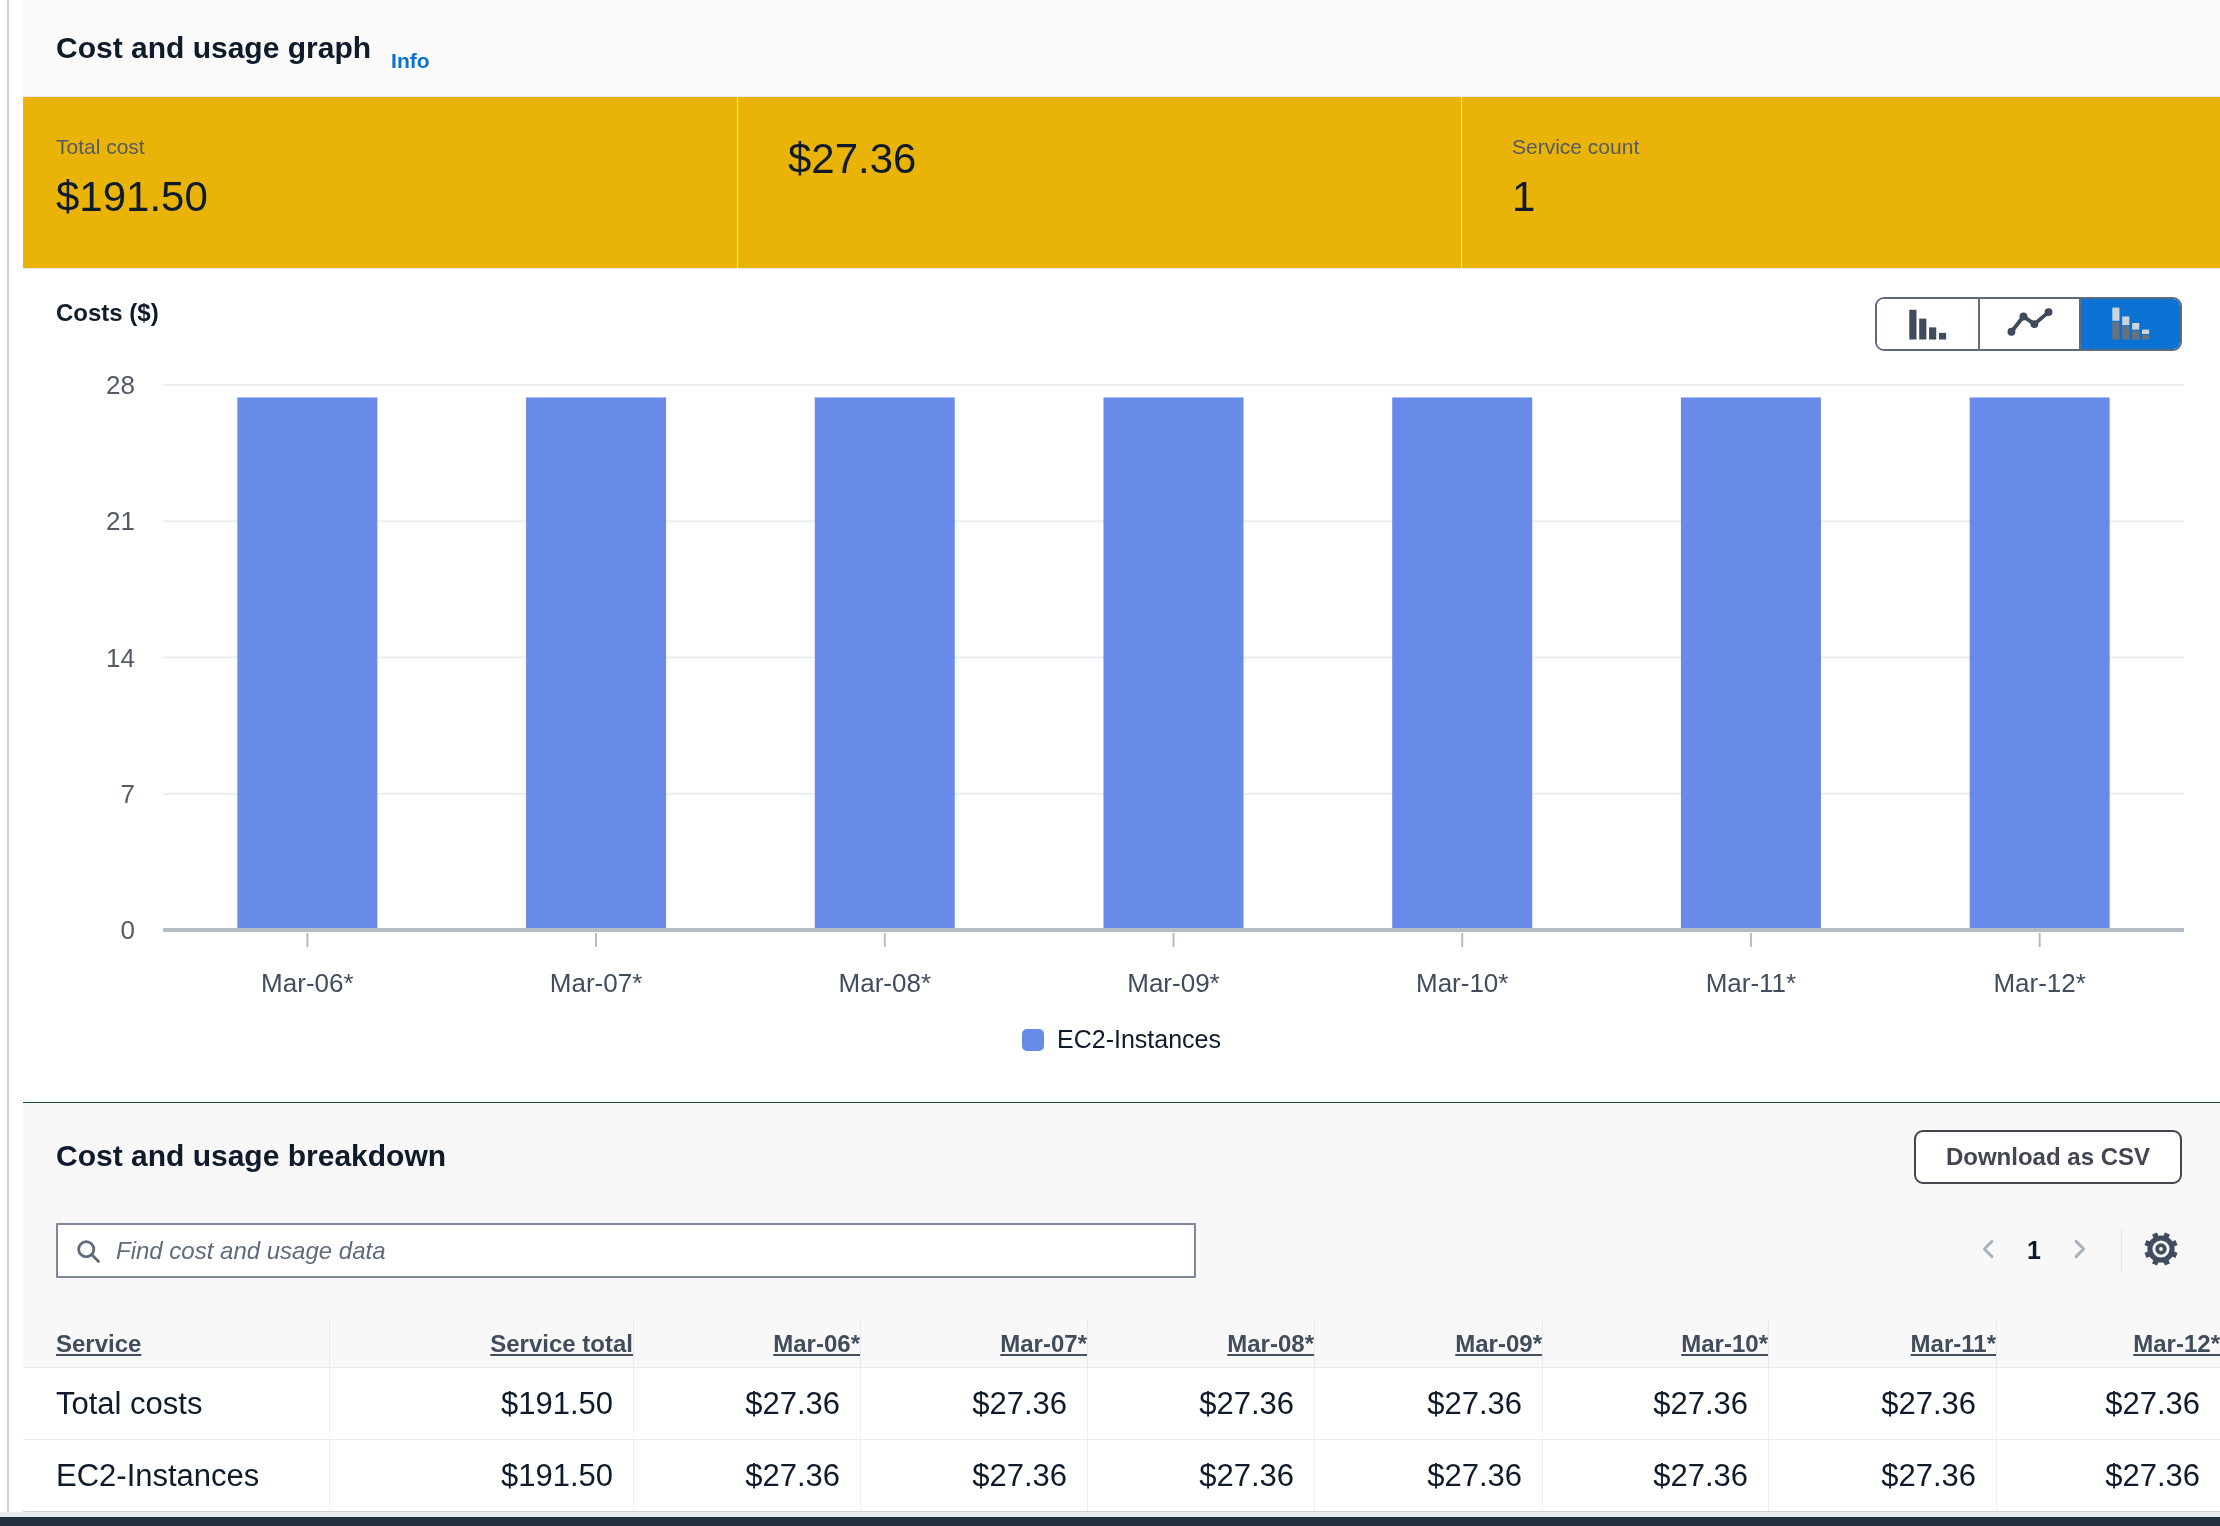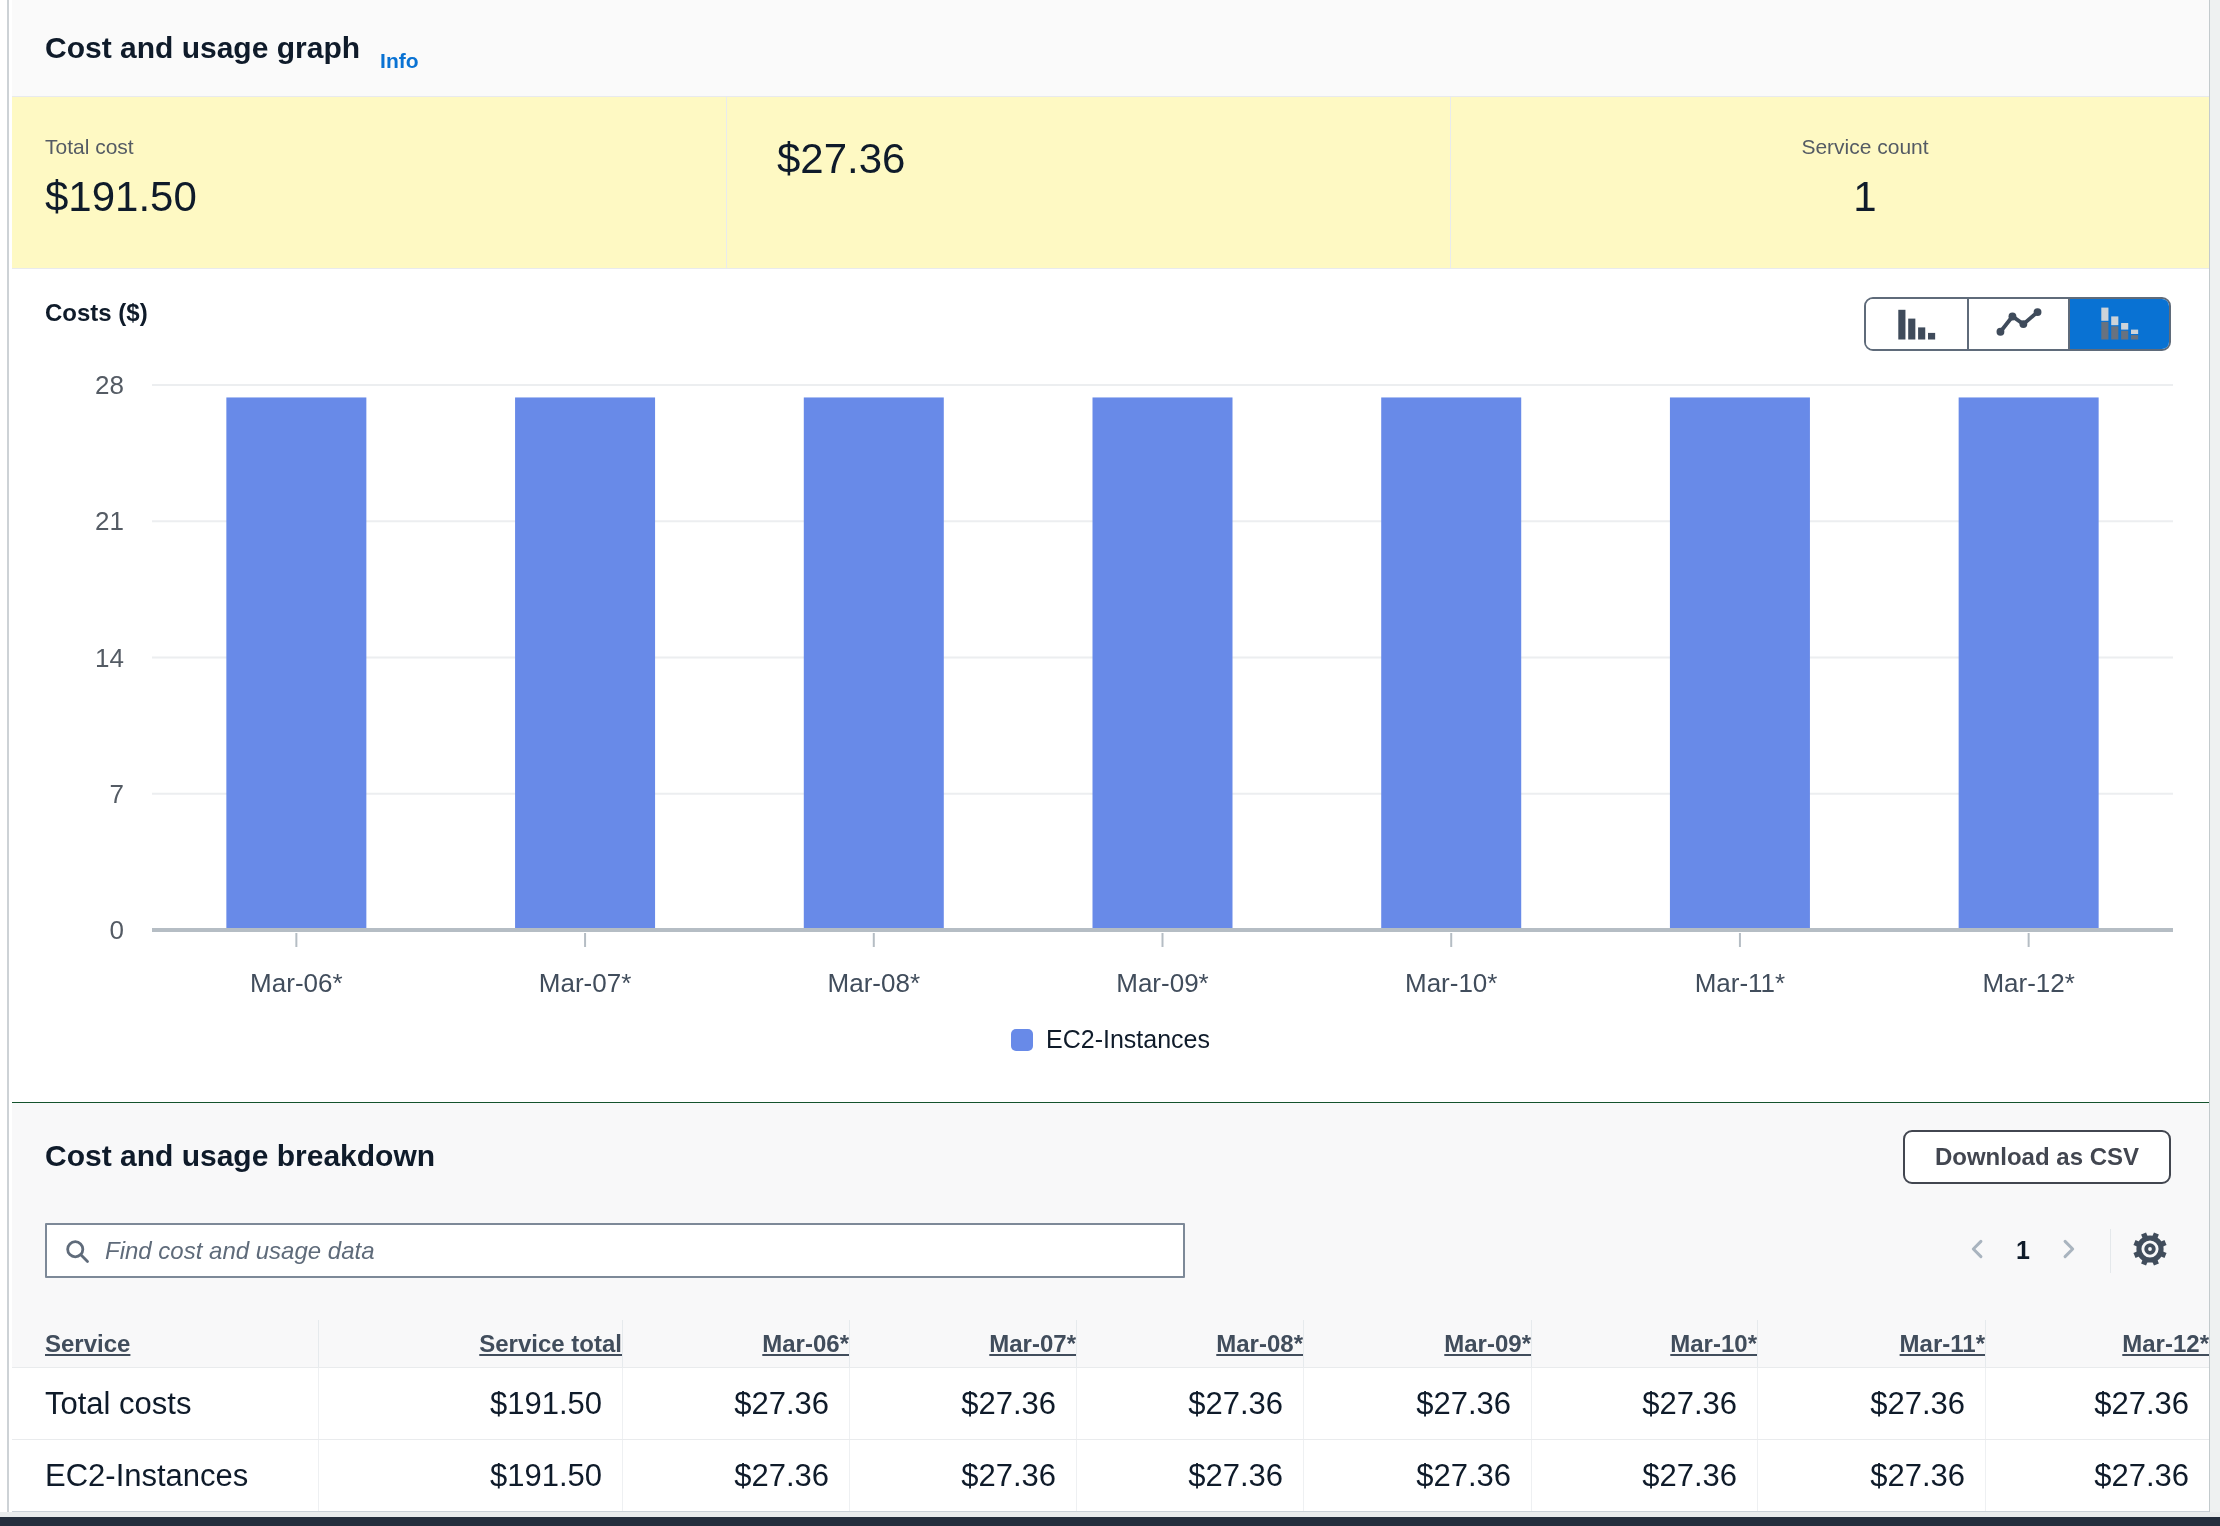--- a/index.html
+++ b/index.html
@@ -7,34 +7,34 @@
   body {
     position:relative; overflow:hidden; background:#ffffff;
     font-family:"Liberation Sans", sans-serif; color:#0f1b2a;
   }
   
   .left-gutter { position:absolute; left:0; top:0; width:9px; height:1517px; background:#ffffff; border-right:2px solid #cdd2d6; }
   .right-gutter { position:absolute; right:0; top:0; width:11px; height:1517px; background:#eef1f1; border-left:1px solid #c3cacd; }
   .console-footer { position:absolute; left:0; bottom:0; width:100%; height:9px; background:#242e3d; }
   .footer-gap { position:absolute; left:0; bottom:9px; width:100%; height:5px; background:#e9eced; }
 
-  .panel { position:absolute; left:12px; top:0; width:2197px; height:1319px; background:#fef9c3; }
+  .panel { position:absolute; left:23px; top:0; width:2197px; height:1319px; background:#eab308; }
 
   
   .panel-header { height:97px; background:#fafafa; border-bottom:1px solid #e8eaed;
     display:flex; align-items:center; padding-left:33px; gap:20px; }
   .page-title { font-size:30px; font-weight:bold; color:#0f1b2a; }
   .info-link { font-size:21px; font-weight:bold; color:#0972d3; text-decoration:none;margin-top:26px; }
 
   
   .stats-row { display:flex; height:172px; border-bottom:1px solid #e9ebed; }
   .stat { padding-top:38px; }
   .stat.s1 { width:714px; padding-left:33px; }
   .stat.s2 { width:724px; padding-left:50px; border-left:1px solid #e9ebed; }
-  .stat.s3 { flex:1; padding-left:70px; border-left:1px solid #e9ebed;text-align:center; }
+  .stat.s3 { flex:1; padding-left:50px; border-left:1px solid #e9ebed; }
   .stat-label { font-size:21px; color:#545b64; margin-bottom:14px; }
   .stat-value { font-size:42px; color:#0f1b2a; }
 
   
   .chart-section { position:relative; height:834px; border-bottom:1px solid #14532d; background:#fff; }
   .chart-title { position:absolute; left:33px; top:30px; font-size:24px; font-weight:bold; color:#0f1b2a; }
   .chart-toggle { position:absolute; right:38px; top:28px; display:flex; border:2px solid #5f6b7a; border-radius:9px; overflow:hidden; background:#fff; }
   .toggle-btn { width:101px; height:50px; display:flex; align-items:center; justify-content:center;
     background:#fff; border:none; border-left:2px solid #5f6b7a; cursor:pointer; }
   .toggle-btn:first-child { border-left:none; }

